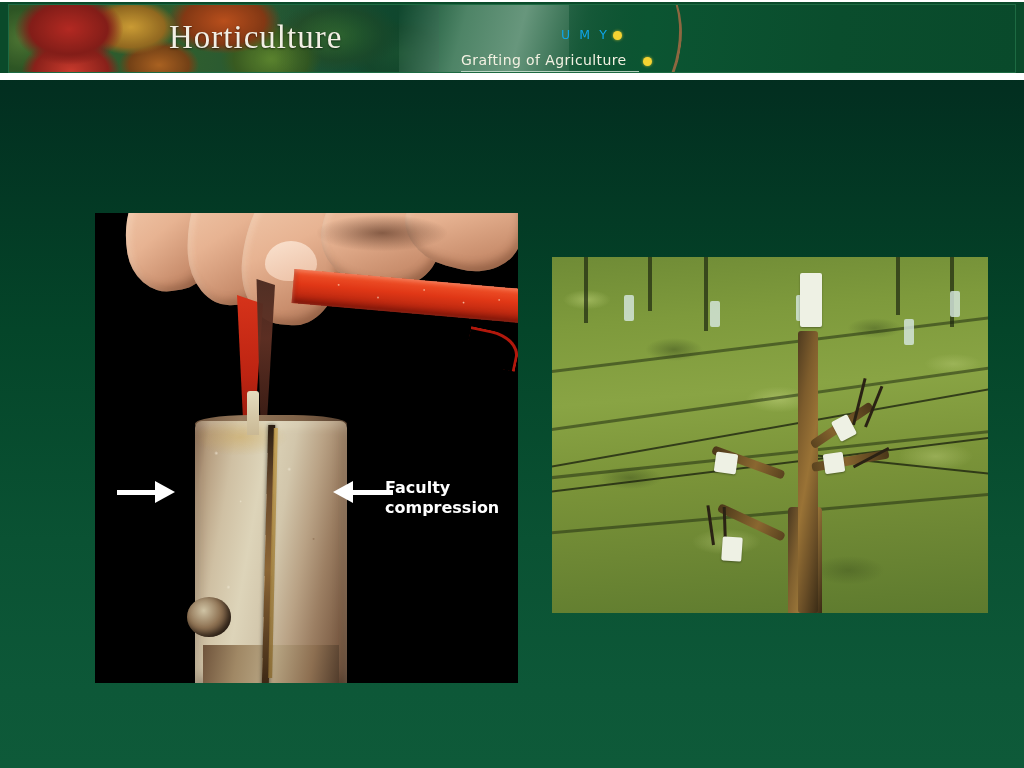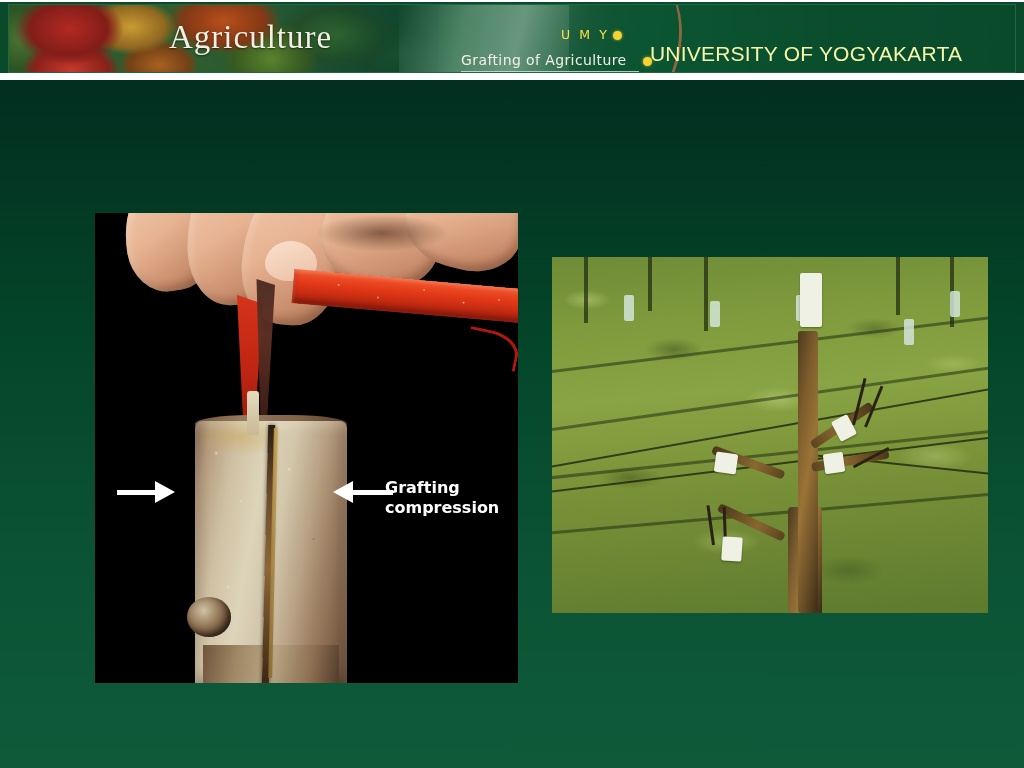--- a/index.html
+++ b/index.html
@@ -101,21 +101,21 @@
     letter-spacing: 0.6px;
     text-shadow: 0 1px 2px rgba(0,0,0,0.6);
     white-space: nowrap;
   }
 
   .umy-line1 {
     position: absolute;
     left: 552px; top: 22px;
     font-family: "DejaVu Sans", sans-serif;
     font-size: 12.5px;
-    color: #fde047;
+    color: #0ea5e9;
     letter-spacing: 2.6px;
     white-space: nowrap;
   }
   .umy-line2 {
     position: absolute;
     left: 452px; top: 47px;
     font-family: "DejaVu Sans", sans-serif;
     font-size: 14px;
     color: #f3f1e2;
     letter-spacing: 0.4px;
@@ -463,30 +463,29 @@
 
 <div id="slide">
 
   <div id="banner">
     <div id="banner-inner">
 
       <div class="band-photo"></div>
       <div class="band-wedge"></div>
       <div class="band-right"></div>
 
-      <div class="hort-title">Agriculture</div>
+      <div class="hort-title">Horticulture</div>
 
       <div class="umy-arc"></div>
       <div class="umy-line1">U M Y</div>
       <div class="umy-line2">Grafting of Agriculture</div>
       <div class="umy-underline"></div>
       <div class="umy-dot" id="umy-dot-top"></div>
       <div class="umy-dot" id="umy-dot-bot"></div>
 
-      <div class="uni-name" id="uni-l2">UNIVERSITY OF YOGYAKARTA</div>
     </div>
   </div>
   <div id="banner-sep"></div>
 
 
   <div id="photo-left">
 
     <div class="finger" id="f1"></div>
     <div class="finger" id="f2"></div>
     <div class="finger" id="f3"></div>
@@ -507,21 +506,21 @@
     <div id="branch-split"></div>
     <div id="branch-cambium"></div>
     <div id="branch-nub"></div>
 
     <div class="arrow-line" id="arrow-left-line"></div>
     <div class="arrow-head" id="arrow-left-head"></div>
     <div class="arrow-line" id="arrow-right-line"></div>
     <div class="arrow-head" id="arrow-right-head"></div>
 
     <div id="caption-elastic">
-      <div>Grafting</div>
+      <div>Faculty</div>
       <div>compression</div>
     </div>
   </div>
 
   <div id="photo-right">
 
     <div class="orchard-row" id="row1"></div>
     <div class="orchard-row" id="row2"></div>
     <div class="orchard-row" id="row3"></div>
     <div class="orchard-row" id="row4"></div>

